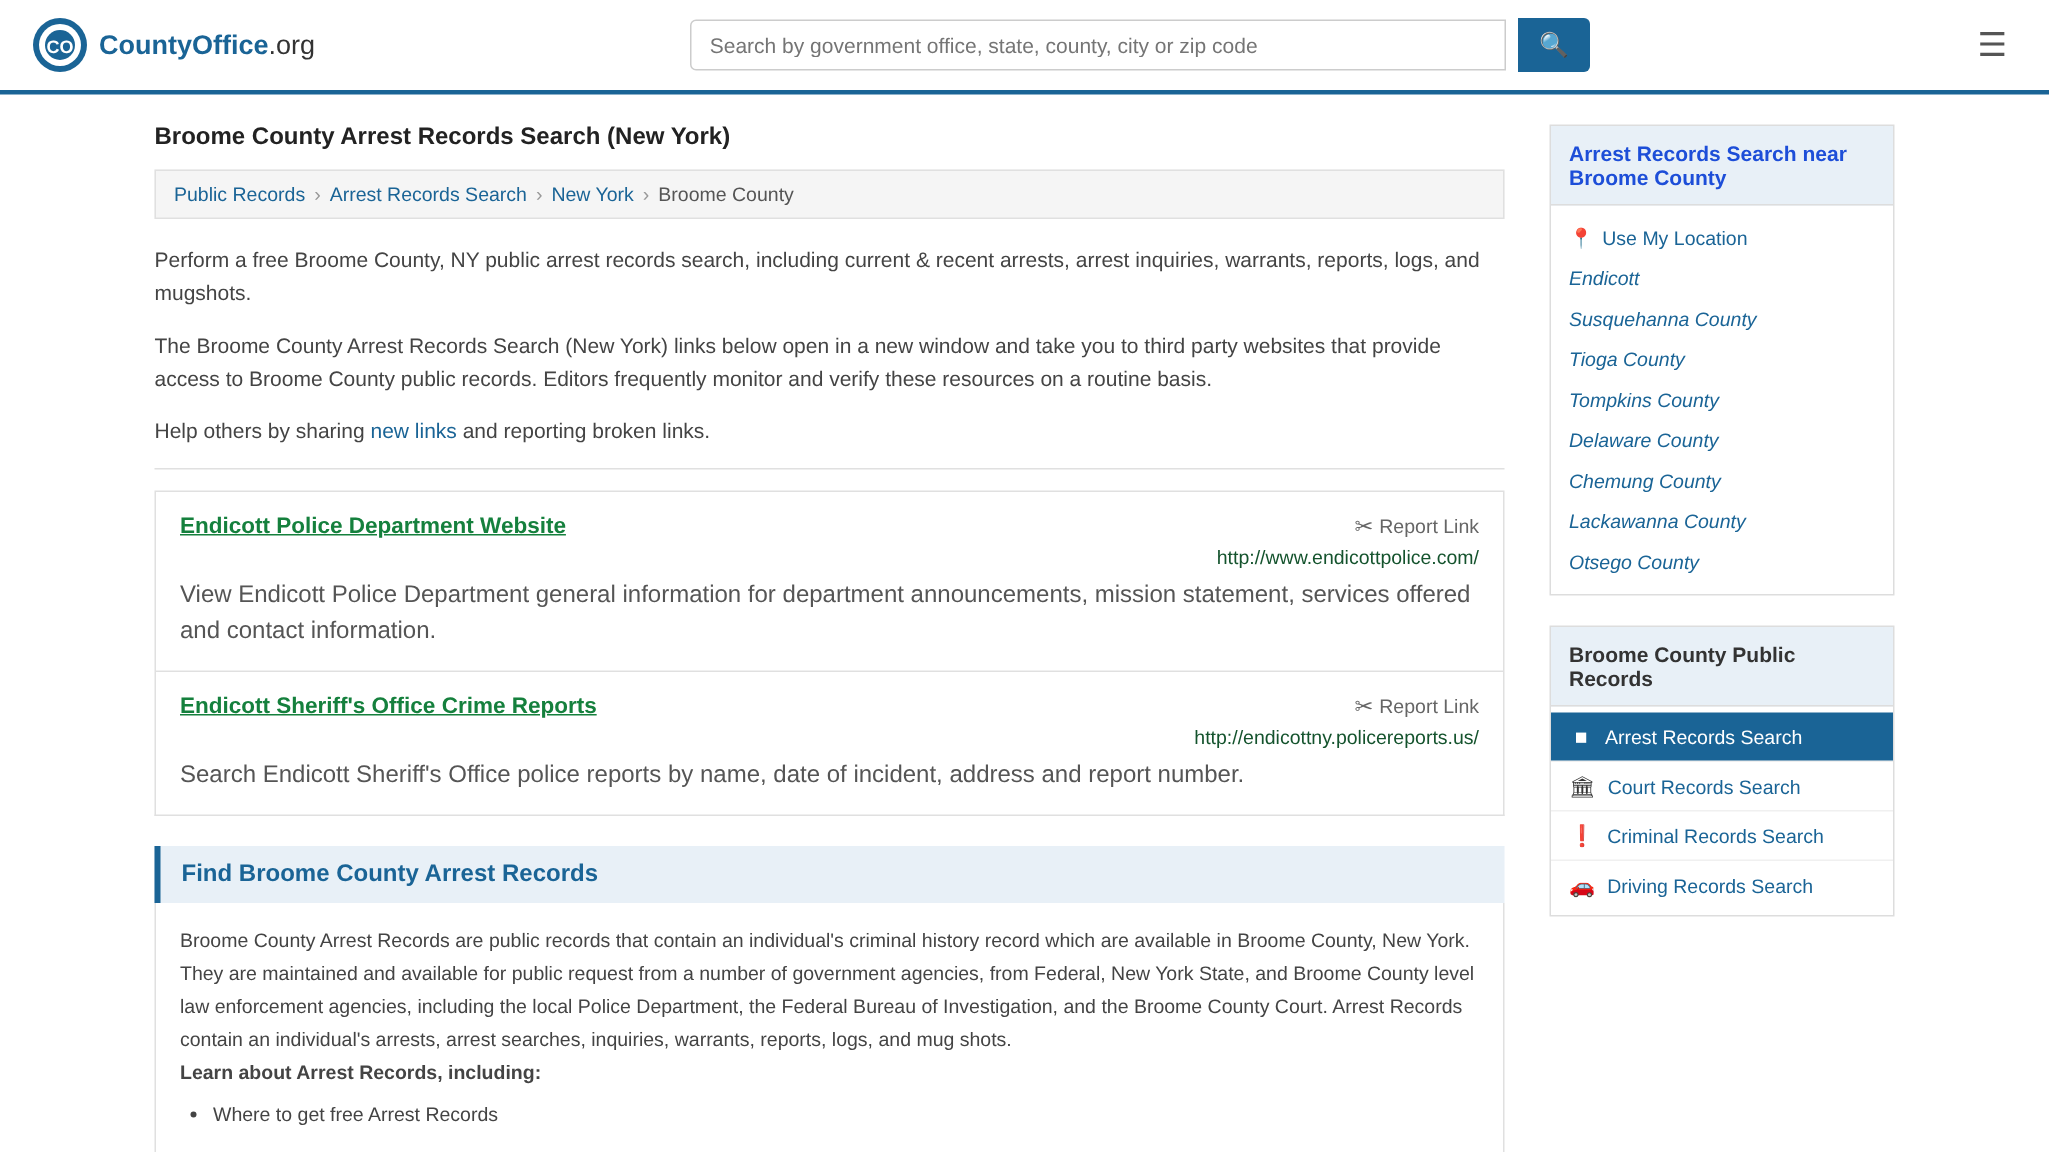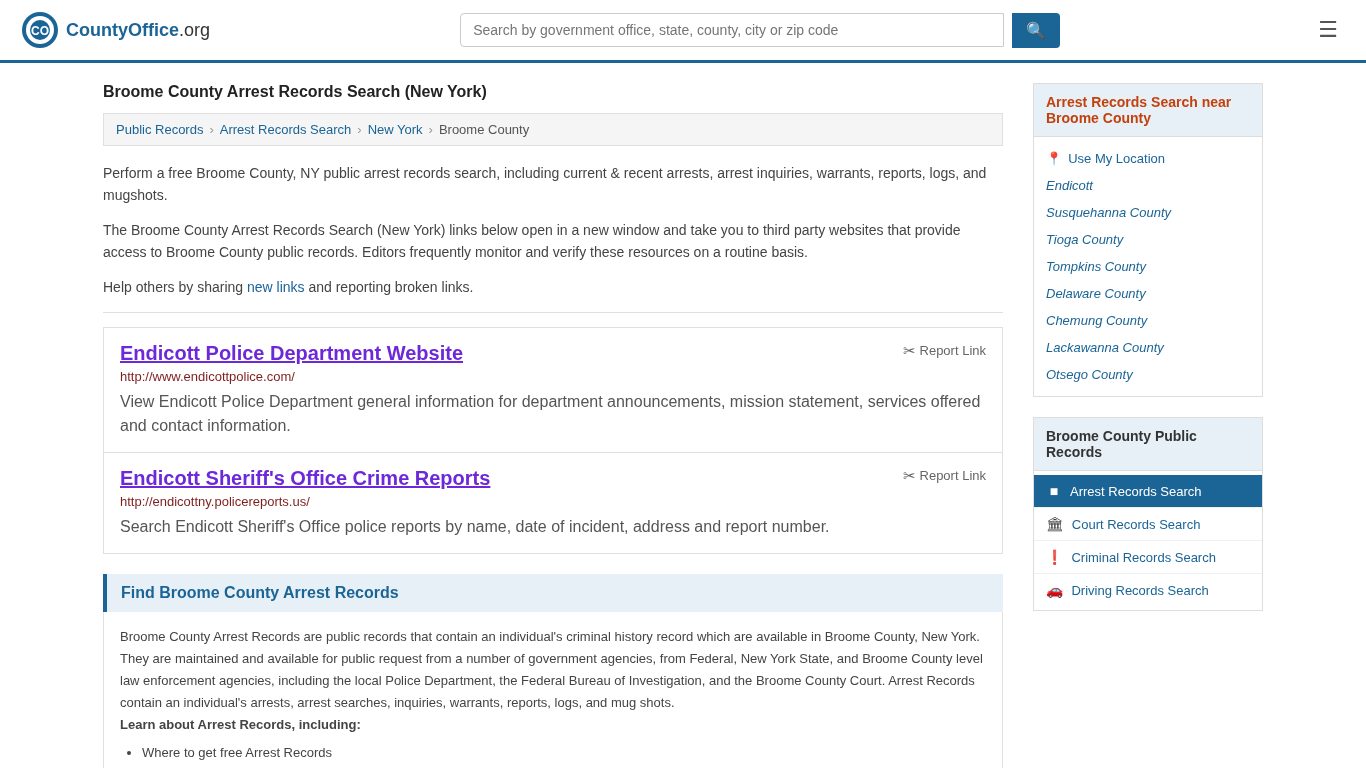--- a/index.html
+++ b/index.html
@@ -115,39 +115,40 @@
     }
     .record-link-card:first-of-type { border-top: 1px solid #e0e0e0; }
     .record-link-header {
       display: flex;
       justify-content: space-between;
       align-items: flex-start;
       margin-bottom: 4px;
     }
     .record-link-title {
       font-weight: bold;
-      color: #6d28d9;
+      color: #15803d;
       text-decoration: underline;
       cursor: pointer;
-      font-size: 20px;
+      font-size: 15px;
     }
     .report-link-btn {
       display: flex;
       align-items: center;
       gap: 4px;
       color: #666;
       font-size: 13px;
       cursor: pointer;
       background: none;
       border: none;
     }
     .record-link-url {
-      color: #7f1d1d;
+      color: #14532d;
       font-size: 13px;
       margin-bottom: 6px;
+      text-align: right;
     }
     .record-link-desc {
       color: #555;
       line-height: 1.5;
       font-size: 16px;
     }
 
     
     #find-section {
       margin-top: 20px;
@@ -185,21 +186,21 @@
 
     #nearby-section {
       border: 1px solid #ddd;
       margin-bottom: 20px;
     }
     #nearby-header {
       background: #e8f0f7;
       padding: 10px 12px;
       font-size: 14px;
       font-weight: bold;
-      color: #c2410c;
+      color: #1d4ed8;
       border-bottom: 1px solid #ddd;
     }
     #nearby-list {
       padding: 8px 0;
     }
     .nearby-item {
       padding: 6px 12px;
       font-size: 13px;
       font-style: italic;
     }

